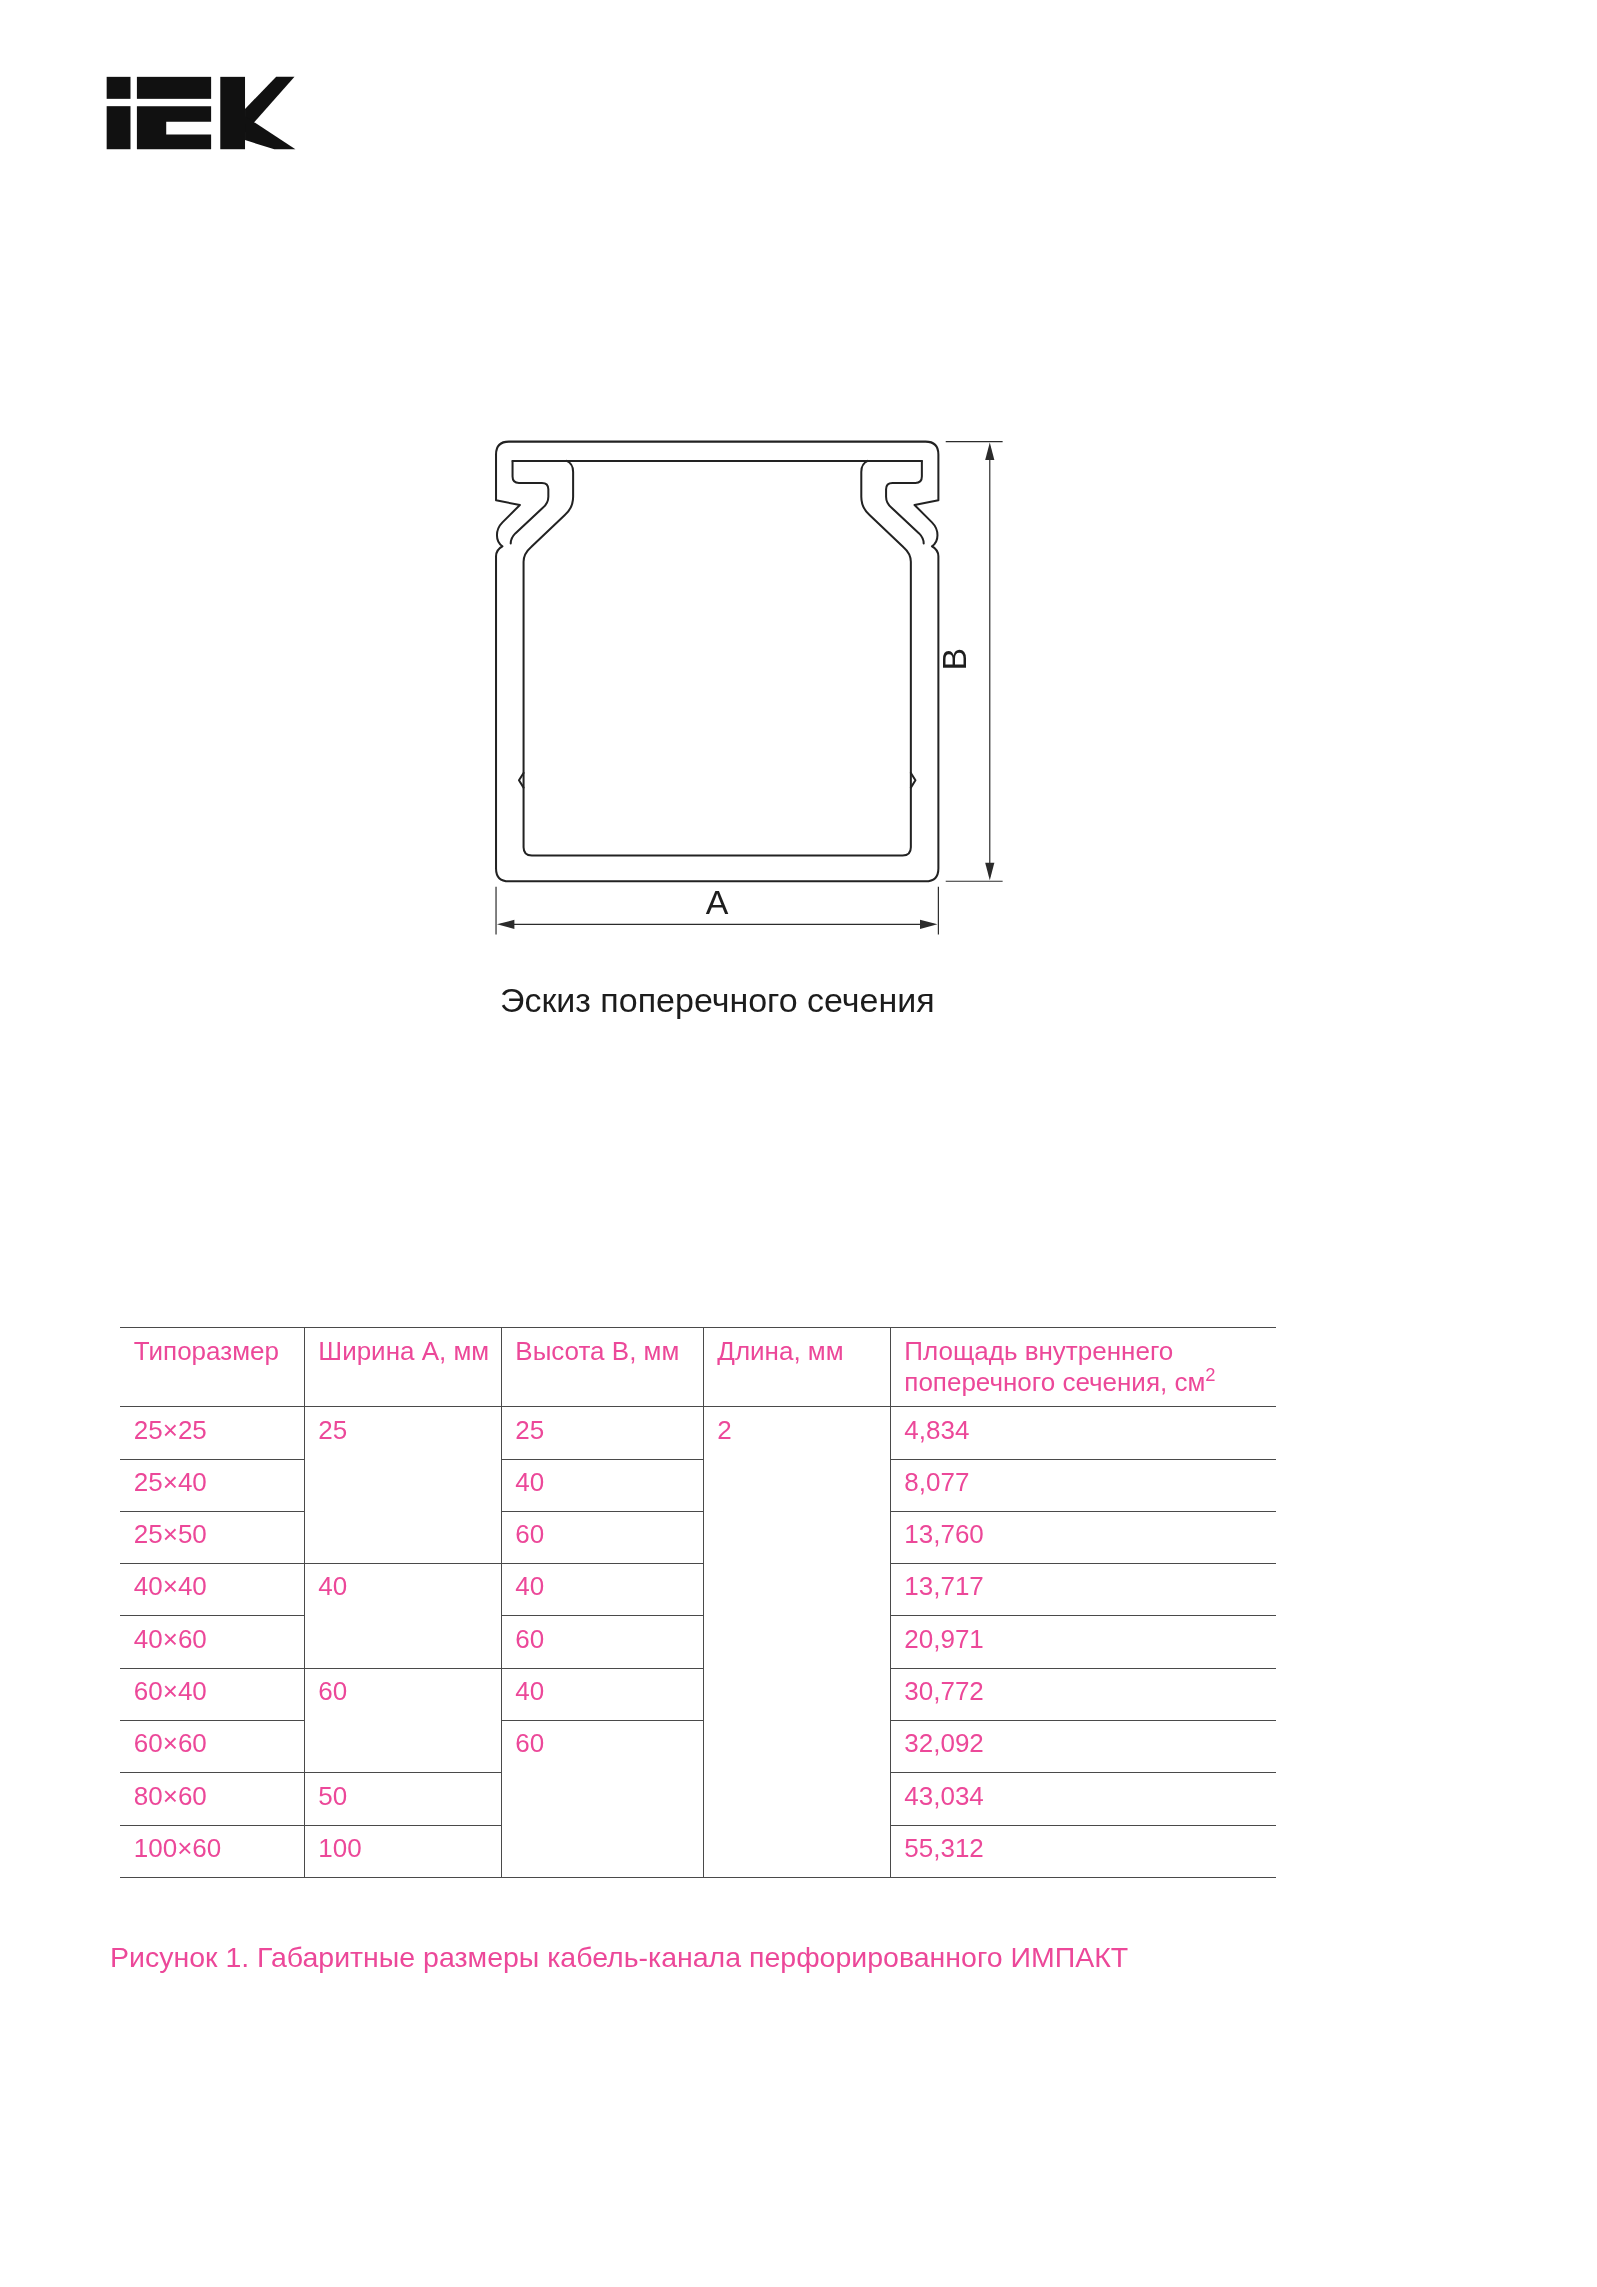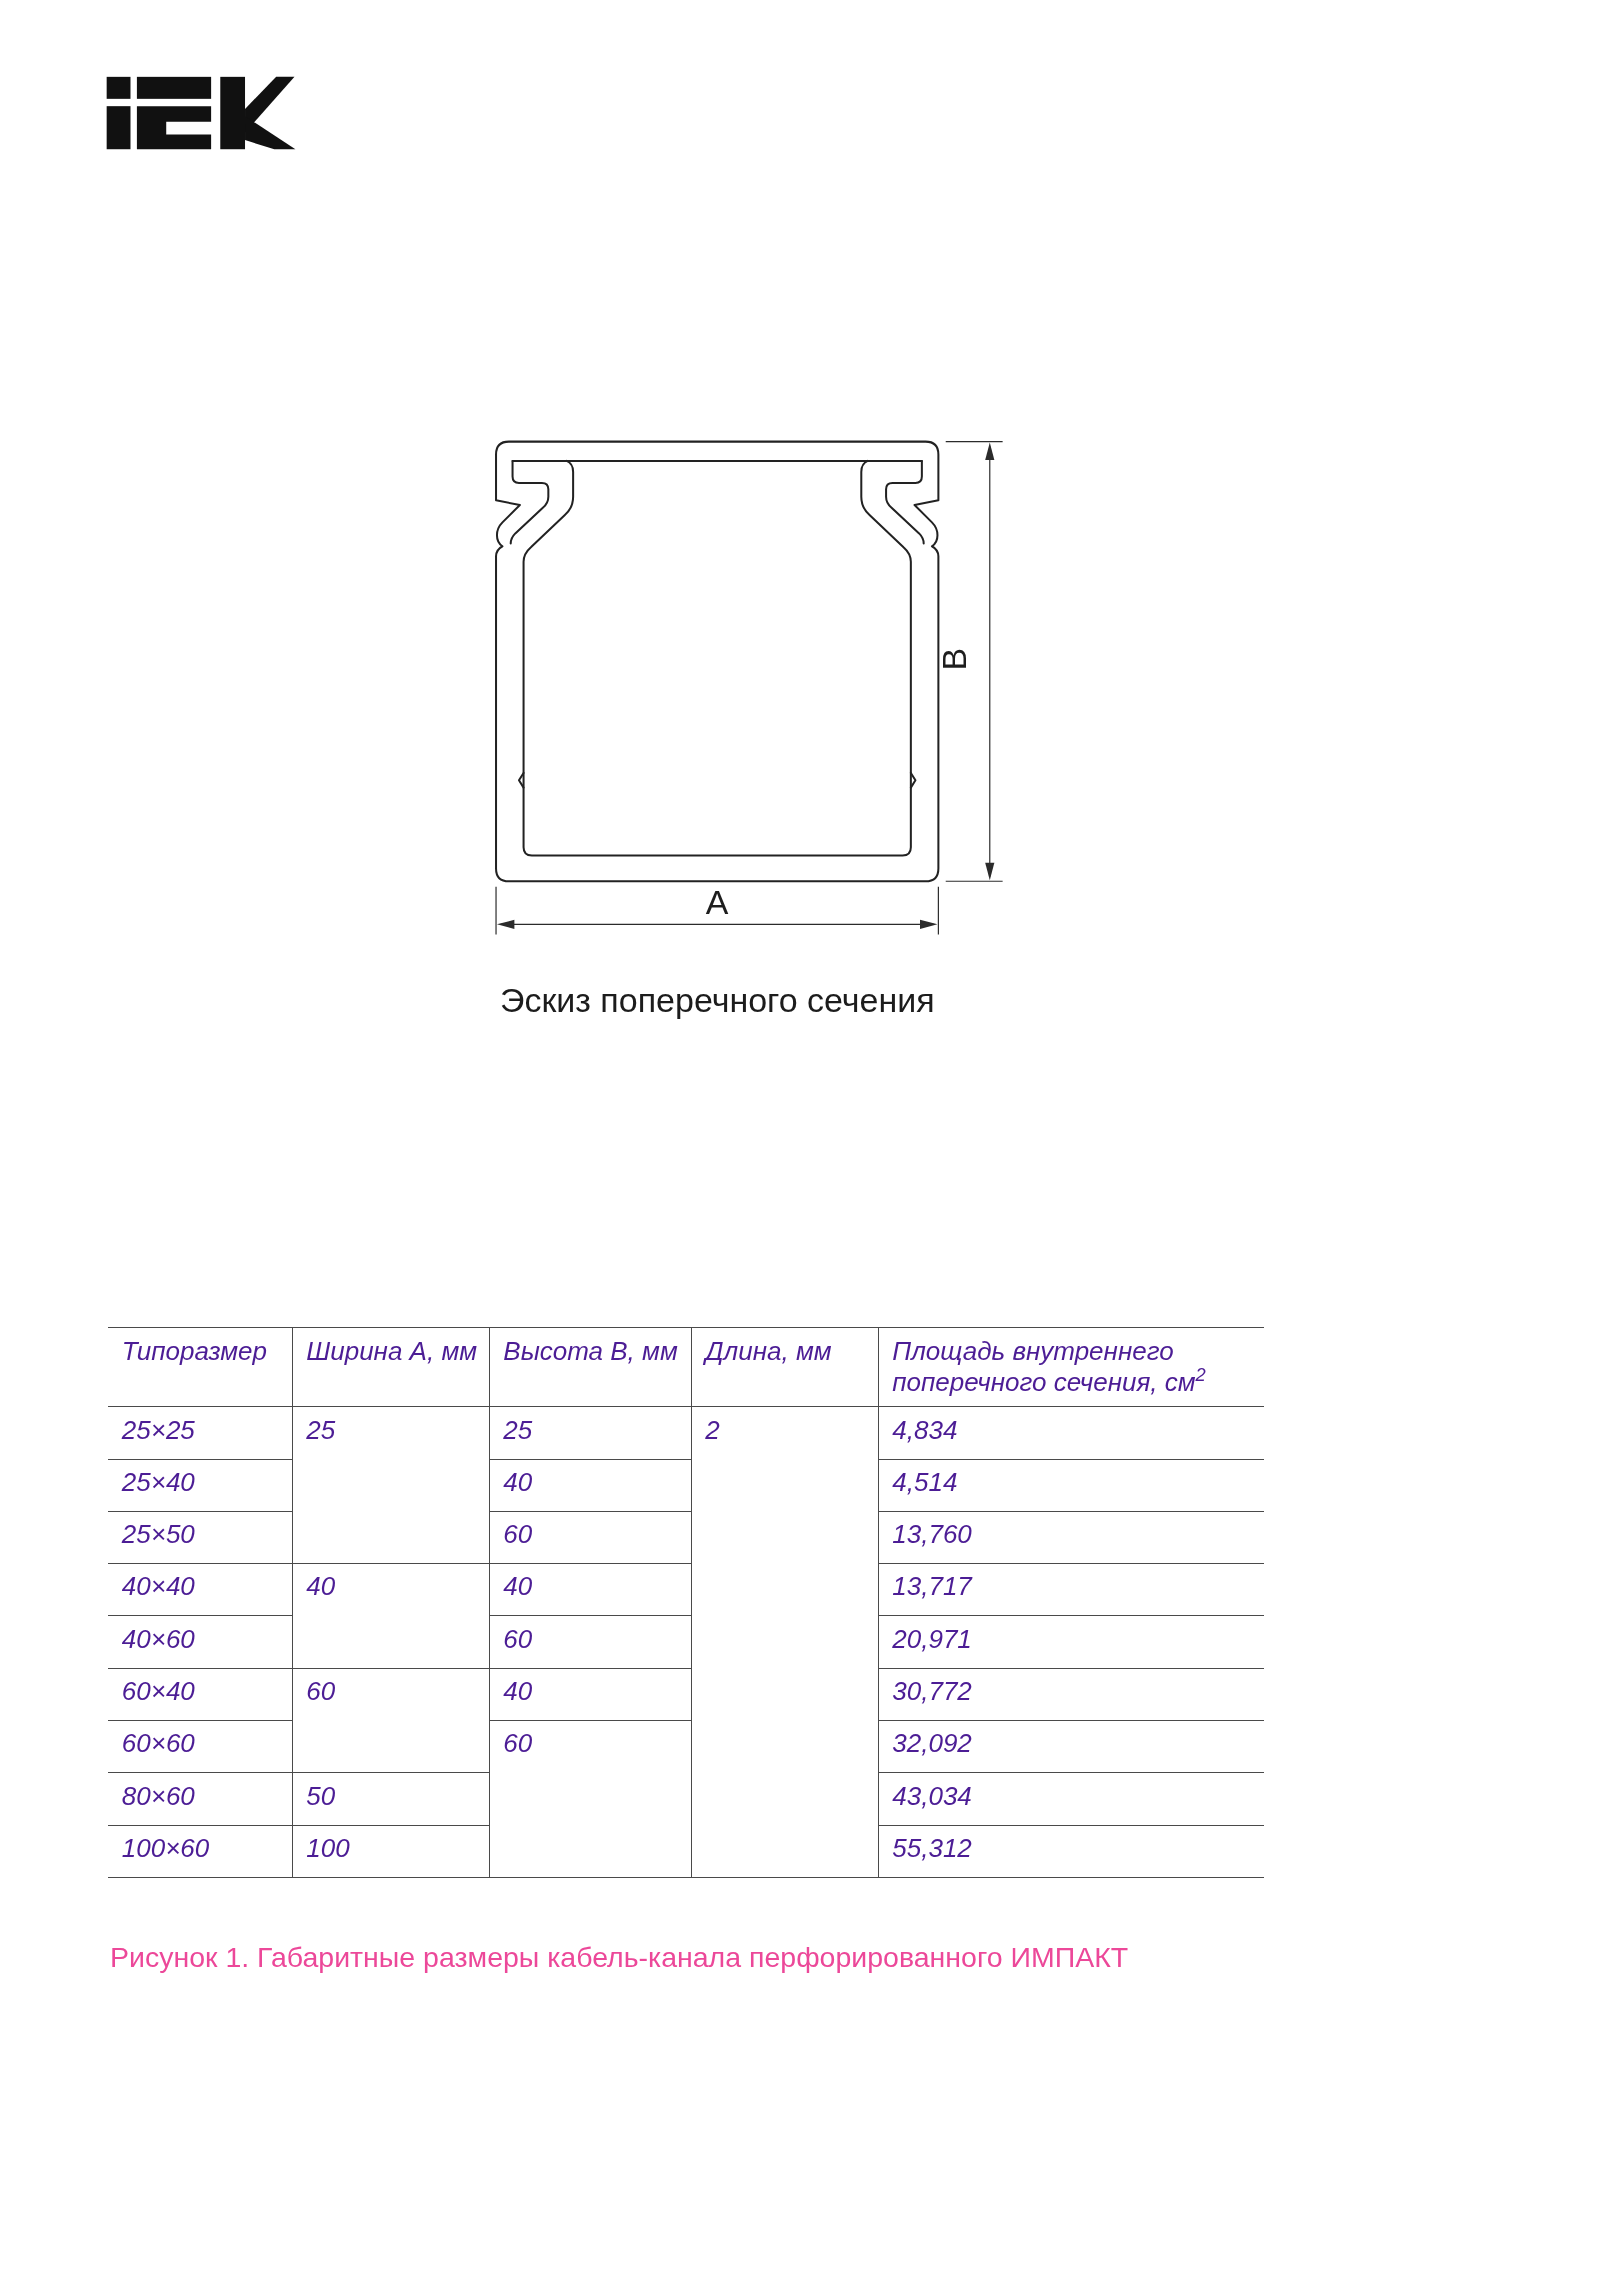--- a/index.html
+++ b/index.html
@@ -24,23 +24,23 @@
   .dim-text{font-family:"Liberation Sans",sans-serif;font-size:37px;fill:#1e1e1e;}
 
   #sketch-caption{
     left:500px;top:987px;
     font-size:34px;line-height:27.5px;color:#1c1c1c;
     white-space:nowrap;
   }
 
   
   #size-table{
-    left:108px;top:1327px;
+    left:120px;top:1327px;
     border-collapse:collapse;table-layout:fixed;
-    font-size:26px;color:#4c1d95;font-style:italic;
+    font-size:26px;color:#ec4899;
   }
   #size-table col.c1{width:184px;}
   #size-table col.c2{width:197px;}
   #size-table col.c3{width:202px;}
   #size-table col.c4{width:187px;}
   #size-table col.c5{width:386px;}
   #size-table th,#size-table td{
     vertical-align:top;text-align:left;font-weight:normal;
     padding:7.3px 9.2px 0 13.8px;
     line-height:31px;
@@ -139,21 +139,21 @@
     <tr>
       <td>25×25</td>
       <td rowspan="3">25</td>
       <td>25</td>
       <td rowspan="9">2</td>
       <td>4,834</td>
     </tr>
     <tr>
       <td>25×40</td>
       <td>40</td>
-      <td>4,514</td>
+      <td>8,077</td>
     </tr>
     <tr>
       <td>25×50</td>
       <td>60</td>
       <td>13,760</td>
     </tr>
     <tr>
       <td>40×40</td>
       <td rowspan="2">40</td>
       <td>40</td>

